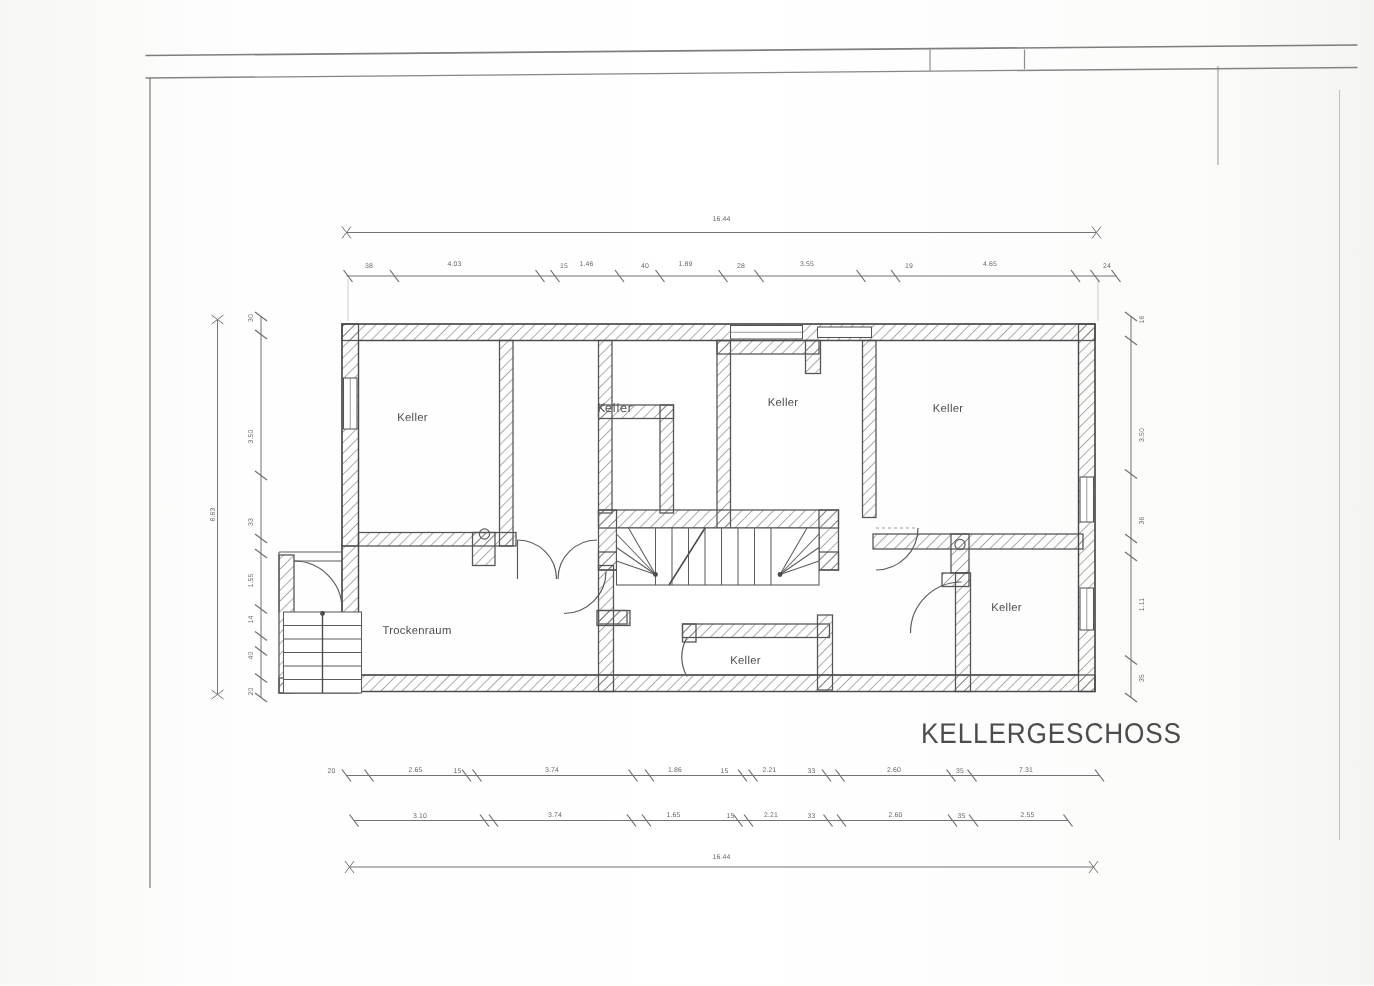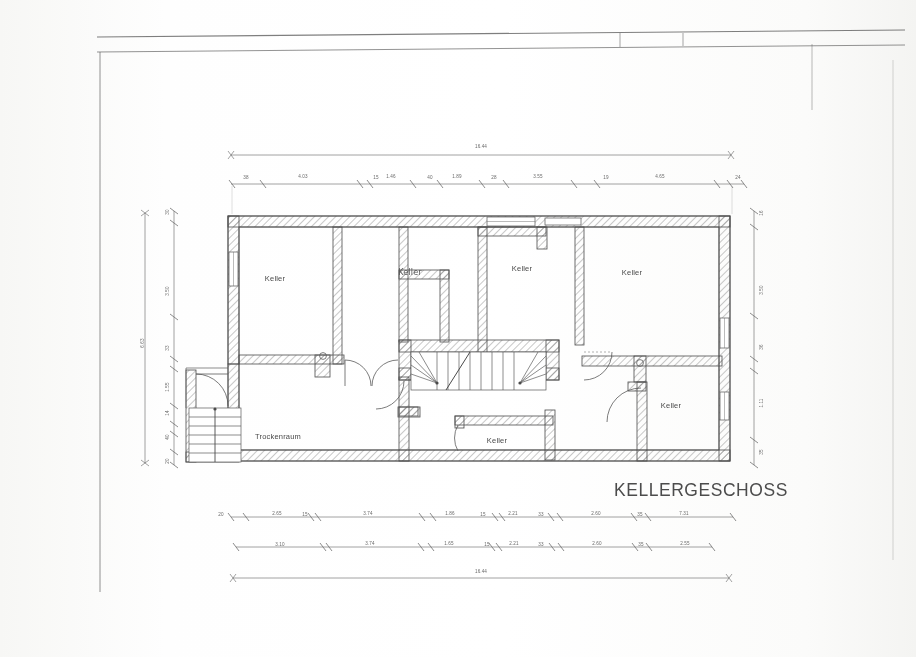--- a/index.html
+++ b/index.html
@@ -297,21 +297,21 @@
       <path d="M750 462 L758 468"></path>
     </g>
   </g>
 </svg>
 
 <div id="text-layer">
     <div class="lbl room-label" style="left: 275px; top: 278px; transform: translate(-50%, -50%);">Keller</div>
     <div class="lbl room-label hand" style="left: 410px; top: 272px; transform: translate(-50%, -50%);">Keller</div>
     <div class="lbl room-label" style="left: 522px; top: 268px; transform: translate(-50%, -50%);">Keller</div>
     <div class="lbl room-label" style="left: 632px; top: 272px; transform: translate(-50%, -50%);">Keller</div>
-    <div class="lbl room-label" style="left: 278px; top: 436px; transform: translate(-50%, -50%); text-align: right;">Trockenraum</div>
+    <div class="lbl room-label" style="left: 278px; top: 420px; transform: translate(-50%, -50%); text-align: right;">Trockenraum</div>
     <div class="lbl room-label" style="left: 497px; top: 440px; transform: translate(-50%, -50%);">Keller</div>
     <div class="lbl room-label" style="left: 671px; top: 405px; transform: translate(-50%, -50%);">Keller</div>
     <div class="lbl dim-label" style="left: 481px; top: 146px; transform: translate(-50%, -50%);">16.44</div>
     <div class="lbl dim-label" style="left: 481px; top: 571px; transform: translate(-50%, -50%);">16.44</div>
     <div class="lbl dim-label" style="left: 246px; top: 177px; transform: translate(-50%, -50%);">38</div>
     <div class="lbl dim-label" style="left: 303px; top: 176px; transform: translate(-50%, -50%);">4.03</div>
     <div class="lbl dim-label" style="left: 376px; top: 177px; transform: translate(-50%, -50%);">15</div>
     <div class="lbl dim-label" style="left: 391px; top: 176px; transform: translate(-50%, -50%);">1.46</div>
     <div class="lbl dim-label" style="left: 430px; top: 177px; transform: translate(-50%, -50%);">40</div>
     <div class="lbl dim-label" style="left: 457px; top: 176px; transform: translate(-50%, -50%);">1.89</div>

